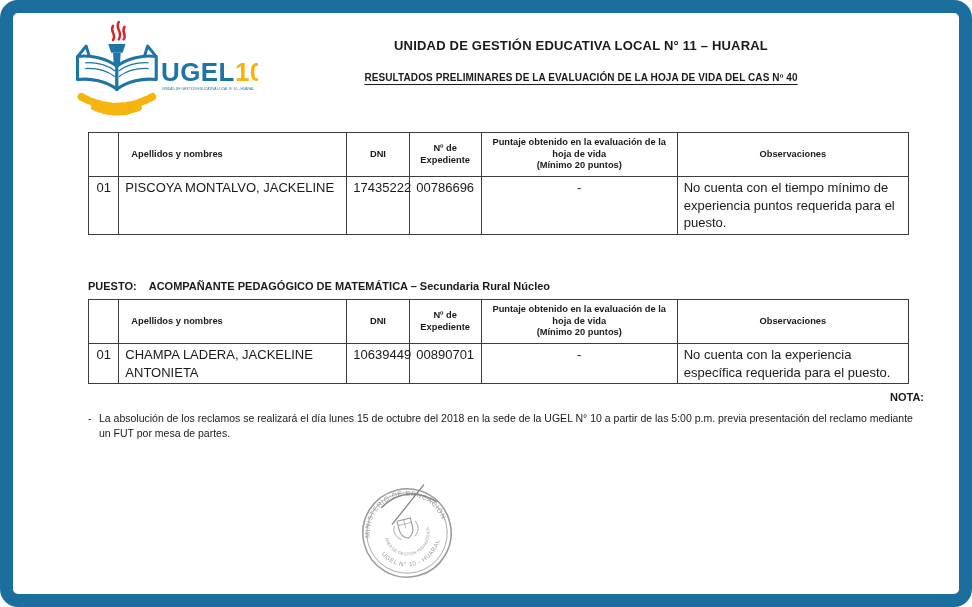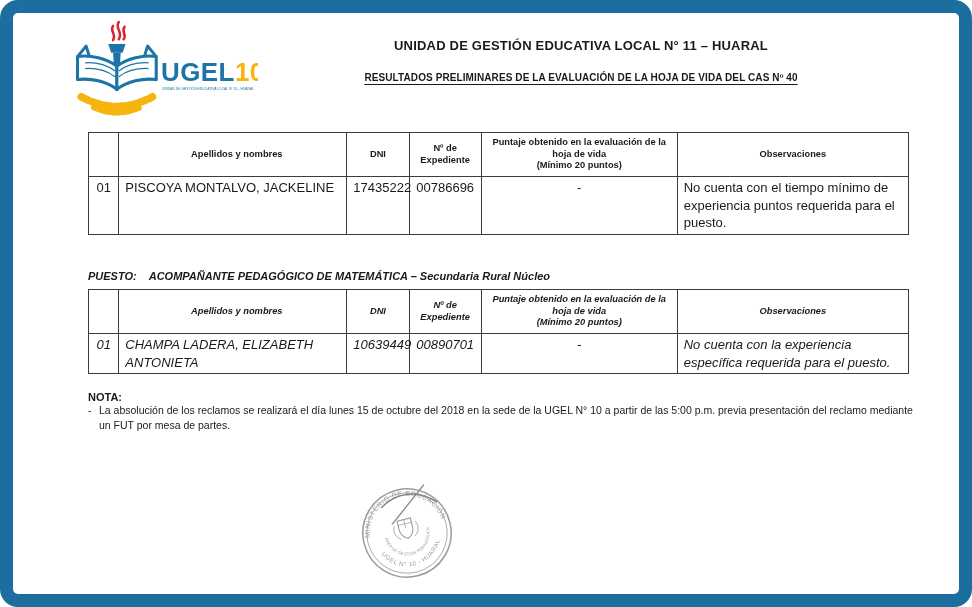--- a/index.html
+++ b/index.html
@@ -13,36 +13,36 @@
   }
   .logo{position:absolute;left:66px;top:20px;width:192px;height:100px;}
   .titles{position:absolute;left:245px;top:38px;width:672px;text-align:center;}
   .doc-title{font-size:13px;font-weight:bold;letter-spacing:.2px;}
   .doc-subtitle{
     margin-top:19px;font-size:10px;font-weight:bold;letter-spacing:.1px;
     text-decoration:underline;text-underline-offset:3px;
   }
   .section{position:absolute;left:88px;width:821px;}
   .sec-1{top:132px;}
-  .sec-2{top:270px;font-style:italic;}
+  .sec-2{top:280px;}
   .puesto{font-size:11px;font-weight:bold;margin-bottom:7px;white-space:nowrap;}
   .puesto-label{margin-right:12px;}
   table.results{border-collapse:collapse;width:100%;table-layout:fixed;}
   table.results th,table.results td{border:1px solid #3c3c3c;}
   table.results th{
     font-size:9.3px;font-weight:bold;text-align:center;vertical-align:middle;
     padding:2px 4px;white-space:pre-line;line-height:1.25;height:44px;box-sizing:border-box;
   }
-  table.results th.left{text-align:center;padding-left:12px;}
+  table.results th.left{text-align:left;padding-left:12px;}
   table.results td{
     font-size:13px;padding:2px 6px;vertical-align:top;line-height:1.35;height:32px;box-sizing:border-box;
   }
   table.results td.c{text-align:center;}
   .nota{position:absolute;left:88px;top:391px;width:836px;}
-  .nota-label{font-size:11px;font-weight:bold;margin-bottom:0;}
+  .nota-label{font-size:11px;font-weight:bold;margin-bottom:8px;text-align:right;}
   .nota-item{display:flex;font-size:10.5px;line-height:1.45;}
   .nota-marker{width:11px;flex:0 0 11px;}
   .nota-text{flex:1;}
   .stamp{position:absolute;left:348px;top:482px;width:118px;height:102px;opacity:.85;}
 </style>
 </head>
 <body>
 
 <div class="page">
   <div class="frame"></div>
@@ -139,21 +139,21 @@
         <th>DNI</th>
         <th>Nº de
 Expediente</th>
         <th>Puntaje obtenido en la evaluación de la
 hoja de vida
 (Mínimo 20 puntos)</th>
         <th>Observaciones</th>
       </tr>
       <tr>
         <td class="c">01</td>
-        <td>CHAMPA LADERA, ELIZABETH ANTONIETA</td>
+        <td>CHAMPA LADERA, JACKELINE ANTONIETA</td>
         <td class="c">10639449</td>
         <td class="c">00890701</td>
         <td class="c">-</td>
         <td>No cuenta con la experiencia específica requerida para el puesto.</td>
       </tr>
     </tbody>
       </table>
   </div>
 
   <div class="nota">

